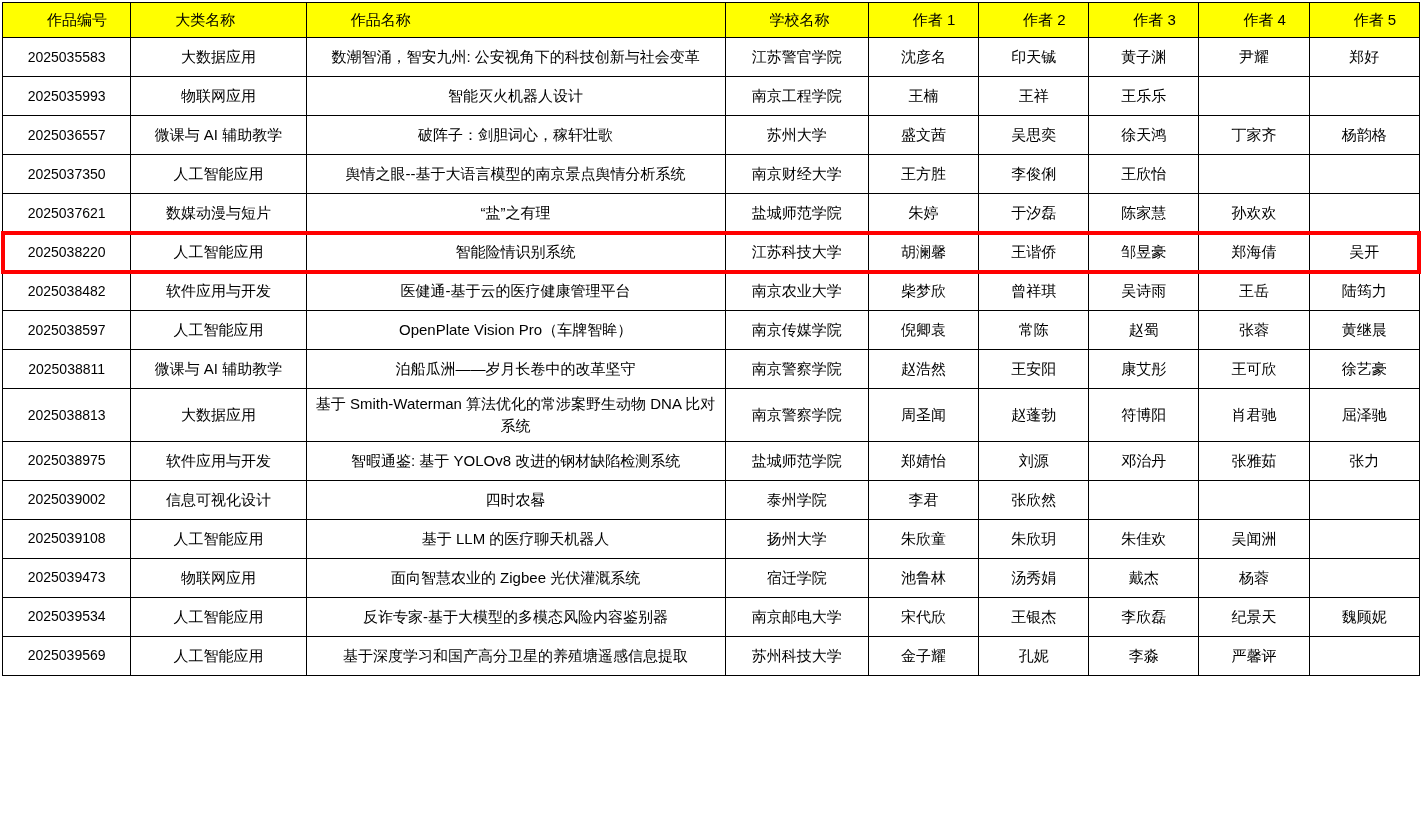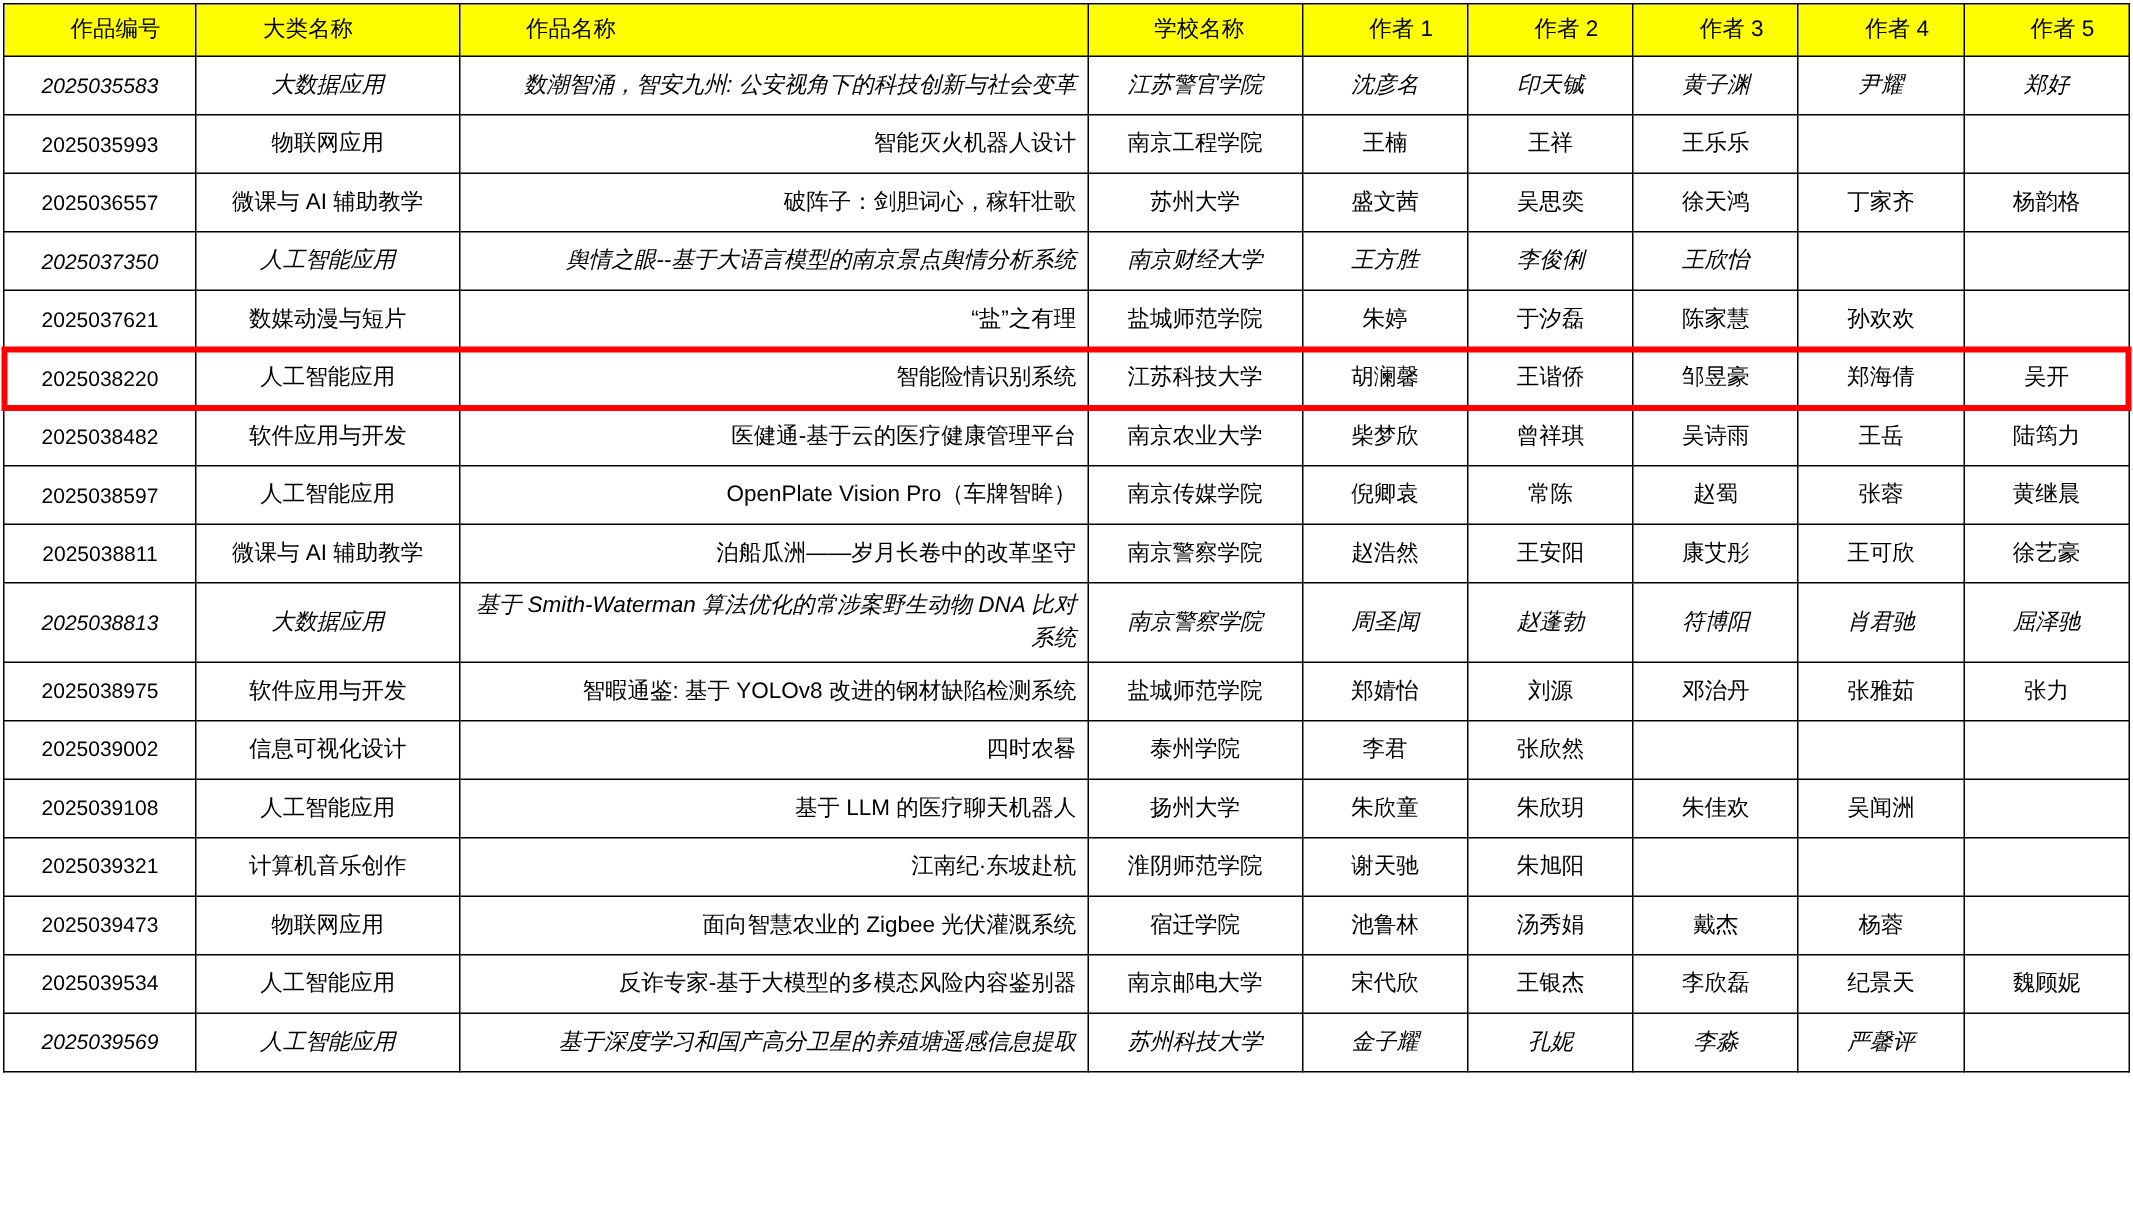--- a/index.html
+++ b/index.html
@@ -60,24 +60,24 @@
   }
   td.num {
     text-align: center;
     font-size: 14px;
     letter-spacing: 0px;
   }
   td.cat, td.school, td.author {
     text-align: center;
   }
   td.title {
-    text-align: right;
+    text-align: center;
   }
   
-  tr.tall td { height: 56px; font-style: italic; }
+  tr.tall td { height: 56px; }
 
   
   #highlight {
     position: absolute;
     border: 4px solid #ff0000;
     box-sizing: border-box;
     pointer-events: none;
     left: 2px;
     top: 234px;
     width: 1416px;
@@ -251,31 +251,20 @@
           <td class="cat">人工智能应用</td>
           <td class="title">基于 LLM 的医疗聊天机器人</td>
           <td class="school">扬州大学</td>
           <td class="author">朱欣童</td>
           <td class="author">朱欣玥</td>
           <td class="author">朱佳欢</td>
           <td class="author">吴闻洲</td>
           <td class="author"></td>
         </tr>
         <tr>
-          <td class="num">2025039321</td>
-          <td class="cat">计算机音乐创作</td>
-          <td class="title">江南纪·东坡赴杭</td>
-          <td class="school">淮阴师范学院</td>
-          <td class="author">谢天驰</td>
-          <td class="author">朱旭阳</td>
-          <td class="author"></td>
-          <td class="author"></td>
-          <td class="author"></td>
-        </tr>
-        <tr>
           <td class="num">2025039473</td>
           <td class="cat">物联网应用</td>
           <td class="title">面向智慧农业的 Zigbee 光伏灌溉系统</td>
           <td class="school">宿迁学院</td>
           <td class="author">池鲁林</td>
           <td class="author">汤秀娟</td>
           <td class="author">戴杰</td>
           <td class="author">杨蓉</td>
           <td class="author"></td>
         </tr>

